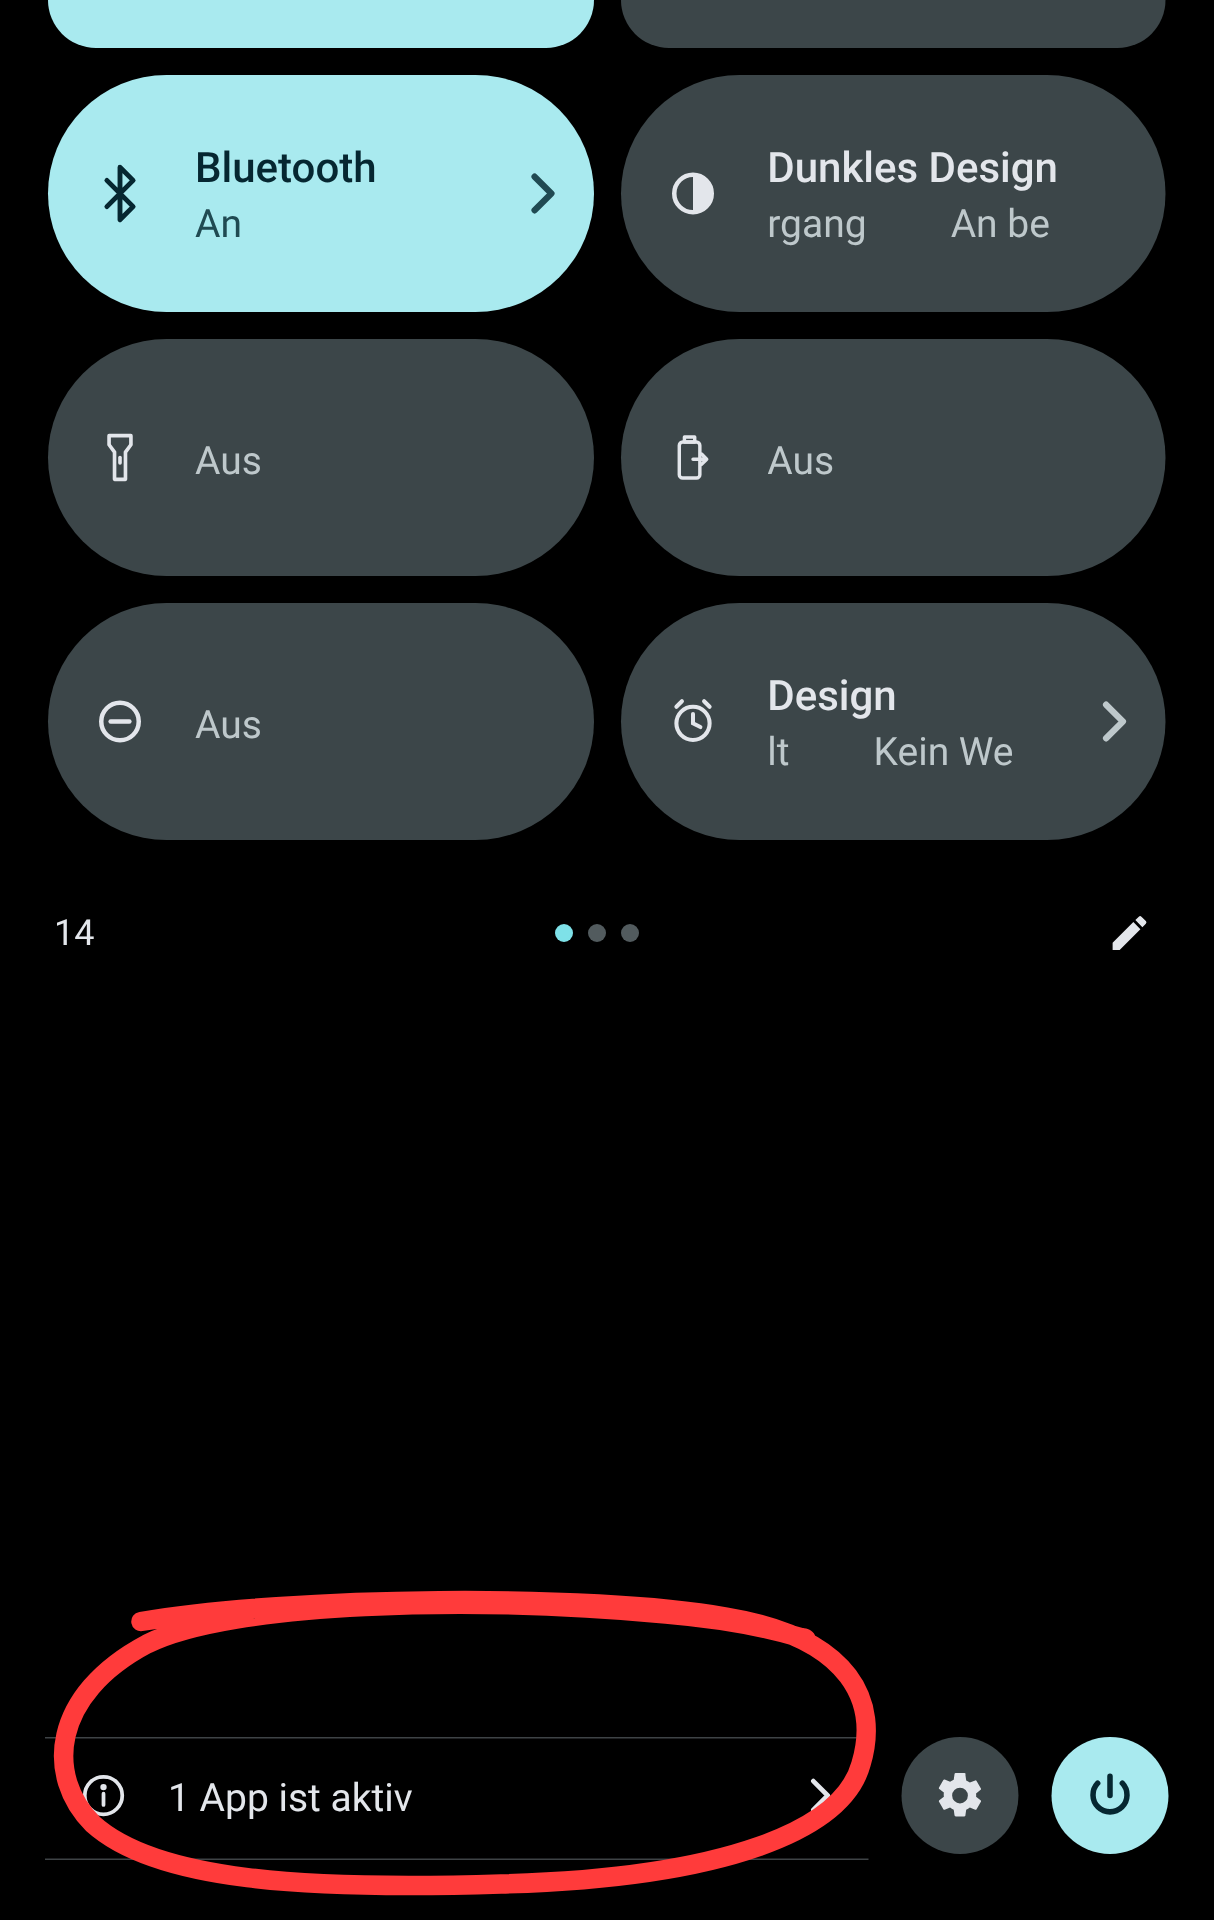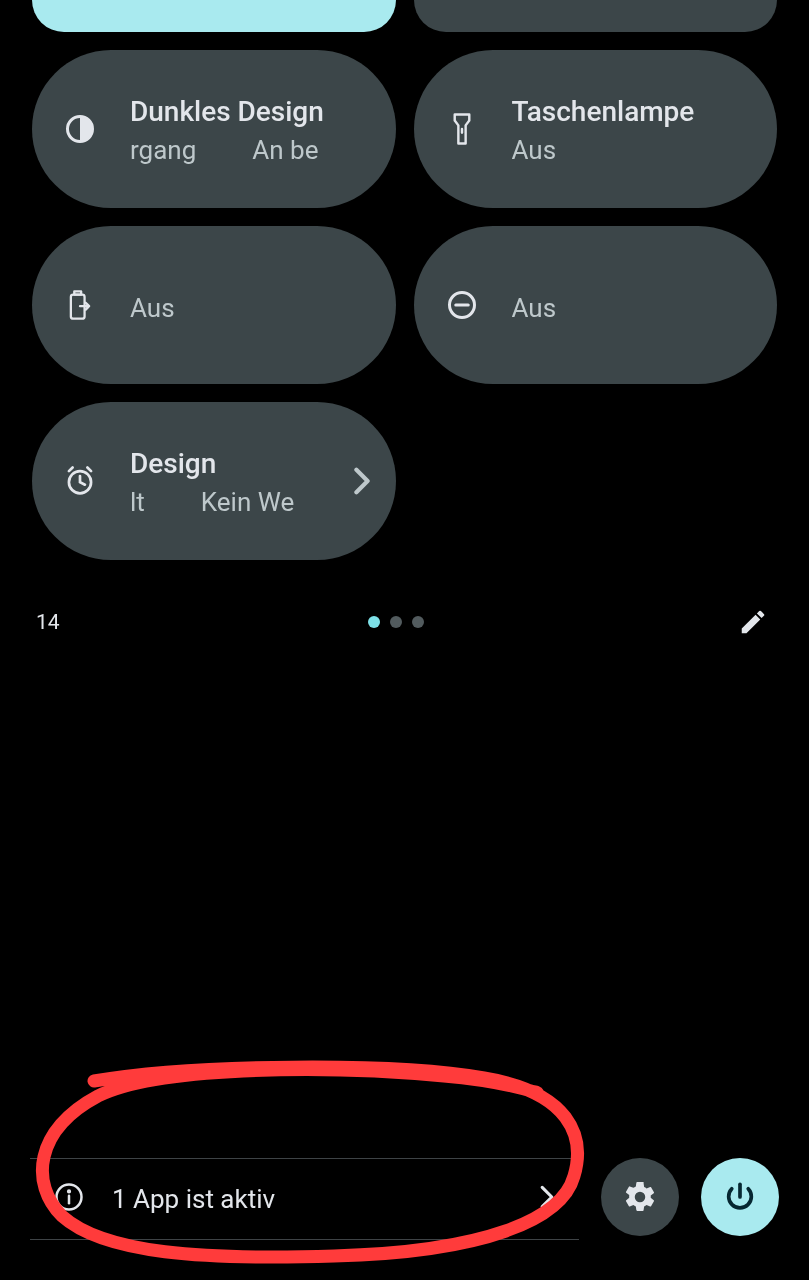--- a/index.html
+++ b/index.html
@@ -13,21 +13,21 @@
     .qs-tile.short{height:32px;border-radius:0 0 80px 80px}
     .qs-tile .icon{width:44px;height:44px;display:flex;align-items:center;justify-content:center;flex:0 0 44px}
     .qs-tile .txt{margin-left:28px;flex:1;min-width:0;overflow:hidden}
     .qs-tile .title{font-size:28px;font-weight:500;line-height:1.25;white-space:nowrap;color:#e3e6eb}
     .qs-tile.on .title{color:#062731}
     .qs-tile .sub{font-size:26px;font-weight:400;margin-top:6px;white-space:nowrap;color:#bec8cb}
     .qs-tile.on .sub{color:#204a52}
     .qs-tile .chev{flex:0 0 28px;display:flex;align-items:center;justify-content:center}
 
     .dots-row{display:flex;align-items:center;justify-content:space-between;margin-top:42px;padding:0 4px}
-    .count{font-size:21px;color:#e3e6eb;font-weight:400}
+    .count{font-size:24px;color:#e3e6eb;font-weight:400}
     .dots{display:flex;gap:10px}
     .dot{width:12px;height:12px;border-radius:50%;background:#525b5e}
     .dot.active{background:#7ee1e8}
     .edit-btn{width:40px;height:40px;display:flex;align-items:center;justify-content:center}
 
     .bottom-bar{position:absolute;left:0;right:0;bottom:40px;padding:0 30px;display:flex;align-items:flex-start;gap:22px}
     .active-apps{flex:1;height:82px;border-top:1px solid #3e4346;border-bottom:1px solid #3e4346;display:flex;align-items:center;padding:0 24px;color:#e3e6eb}
     .active-apps .lbl{flex:1;font-size:26px;margin-left:28px}
     .rbtn{width:78px;height:78px;border-radius:50%;display:flex;align-items:center;justify-content:center}
     .rbtn.gear{background:#3c4649}
@@ -39,20 +39,36 @@
   </style>
 </head>
 <body>
 
 <div class="qs-area">
   <div class="qs-grid">
 
     <div class="qs-tile on short"></div>
     <div class="qs-tile short"></div>
 
+    <div class="qs-tile on">
+      <span class="icon">
+        <svg width="30" height="40" viewBox="0 0 24 32" fill="none" stroke="#062731" stroke-width="2.6" stroke-linejoin="round" stroke-linecap="round">
+          <path d="M5 9 L19 23 L12 30 L12 2 L19 9 L5 23"></path>
+        </svg>
+      </span>
+      <span class="txt">
+        <div class="title">Bluetooth</div>
+        <div class="sub">An</div>
+      </span>
+      <span class="chev">
+        <svg width="18" height="28" viewBox="0 0 12 20" fill="none" stroke="#204a52" stroke-width="3" stroke-linecap="round" stroke-linejoin="round">
+            <path d="M2 2 L10 10 L2 18"></path>
+          </svg>
+      </span>
+    </div>
 
     <div class="qs-tile">
       <span class="icon">
         <svg width="30" height="30" viewBox="0 0 24 24">
           <circle cx="12" cy="12" r="10" fill="none" stroke="#e3e6eb" stroke-width="2.4"></circle>
           <path d="M12 2 A10 10 0 0 1 12 22 Z" fill="#e3e6eb"></path>
         </svg>
       </span>
       <span class="txt">
         <div class="title">Dunkles Design</div>
@@ -64,21 +80,20 @@
     </div>
 
     <div class="qs-tile">
       <span class="icon">
         <svg width="20" height="34" viewBox="0 0 16 28" fill="none" stroke="#e3e6eb" stroke-width="2" stroke-linejoin="round">
           <path d="M2 2 H14 V7 L11 11 V26 H5 V11 L2 7 Z"></path>
           <line x1="8" y1="14" x2="8" y2="17" stroke-linecap="round"></line>
         </svg>
       </span>
       <span class="txt">
-        <div class="title">Taschenlampe</div>
         <div class="sub">Aus</div>
       </span>
     </div>
 
     <div class="qs-tile">
       <span class="icon">
         <svg width="28" height="32" viewBox="0 0 24 28" fill="none" stroke="#e3e6eb" stroke-width="2" stroke-linejoin="round" stroke-linecap="round">
           <rect x="4" y="5" width="12" height="21" rx="2"></rect>
           <rect x="7" y="2" width="6" height="3"></rect>
           <path d="M12 15 H20 M17 12 L20 15 L17 18"></path>

